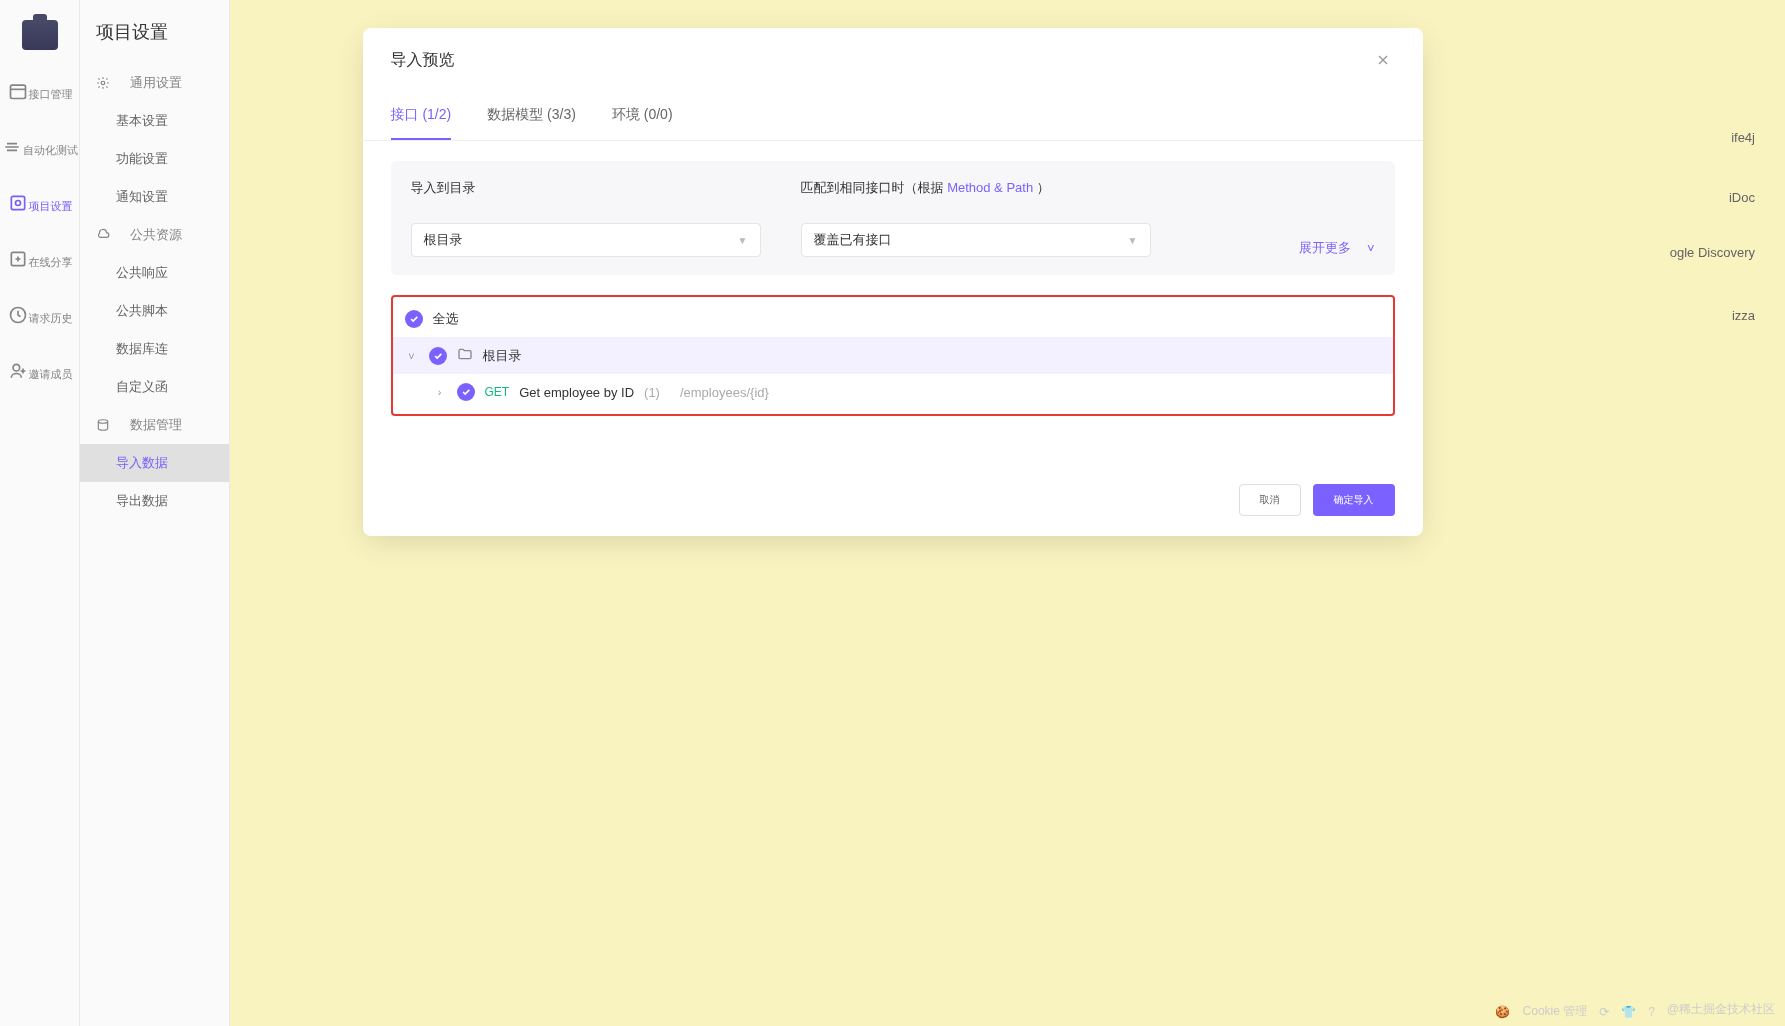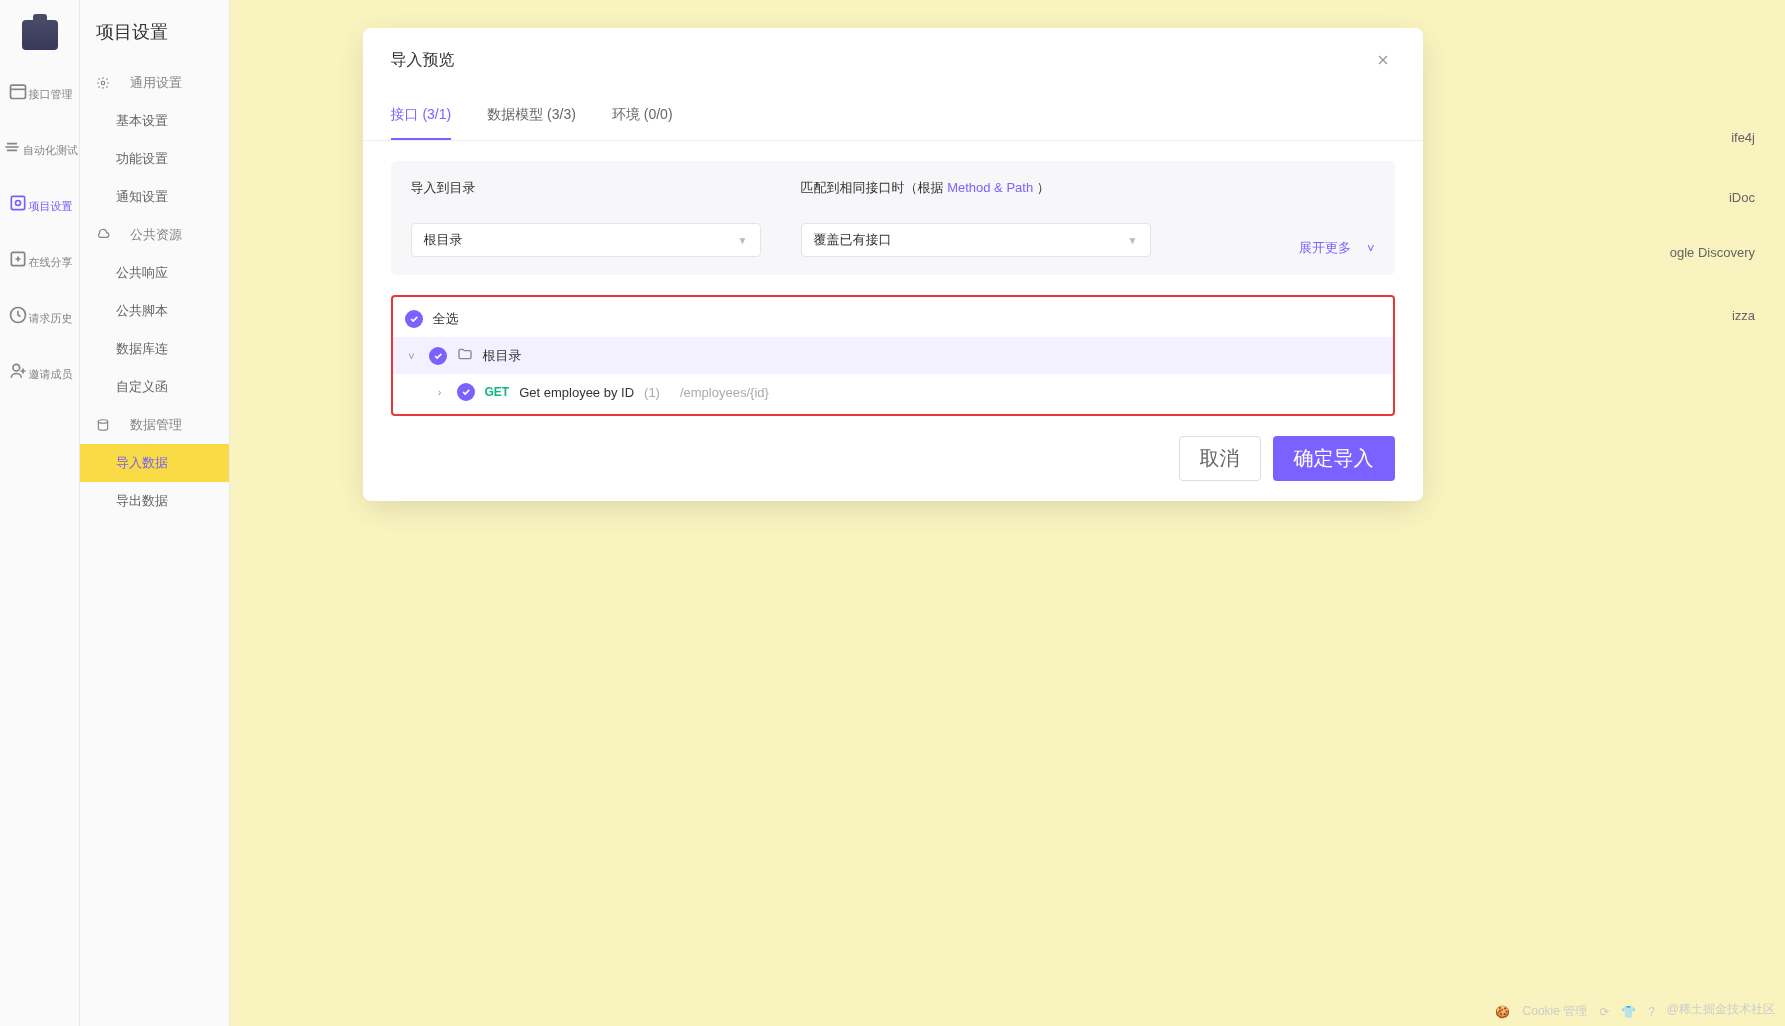--- a/index.html
+++ b/index.html
@@ -12,21 +12,21 @@
     .rail-logo::before { content: ''; position: absolute; top: -6px; left: 50%; transform: translateX(-50%); width: 14px; height: 10px; background: #4a4a6a; border-radius: 3px 3px 0 0; }
     .rail-item { display: flex; flex-direction: row; align-items: center; margin-bottom: 28px; color: #888; font-size: 11px; cursor: pointer; }
     .rail-icon { width: 22px; height: 22px; margin-bottom: 6px; display: flex; align-items: center; justify-content: center; }
     .rail-item.active { color: #7b61ff; }
     
     
     .sidebar { width: 150px; background: #fff; padding-top: 20px; border-right: 1px solid #eee; }
     .sidebar-title { font-size: 18px; font-weight: 500; padding: 0 16px 20px; color: #333; }
     .sidebar-group { padding: 10px 16px; color: #888; font-size: 13px; display: flex; align-items: center; gap: 20px; }
     .sidebar-item { padding: 10px 16px 10px 36px; color: #666; font-size: 13px; cursor: pointer; }
-    .sidebar-item.active { background: #fde047; color: #7b61ff; }
+    .sidebar-item.active { background: #e5e5e5; color: #7b61ff; }
     
     
     .main { flex: 1; background: #fef9c3; padding: 30px; position: relative; }
     .hidden-text { position: absolute; right: 30px; color: #666; font-size: 13px; }
     
     
     .overlay { position: fixed; inset: 0; background: rgba(0,0,0,0.02); display: flex; justify-content: center; align-items: flex-start; padding-top: 28px; }
     .modal { width: 1060px; max-height: 780px; background: #fff; border-radius: 8px; box-shadow: 0 8px 32px rgba(0,0,0,0.12); display: flex; flex-direction: column; }
     .modal-header { display: flex; justify-content: space-between; align-items: center; padding: 20px 28px; }
     .modal-title { font-size: 16px; color: #333; }
@@ -47,29 +47,29 @@
     .expand-more { margin-left: auto; color: #7b61ff; font-size: 13px; cursor: pointer; display: flex; align-items: center; gap: 16px; }
     
     
     .tree-wrap { margin: 0 28px; border: 2px solid #e53935; border-radius: 4px; padding: 4px 0; }
     .tree-row { display: flex; align-items: center; gap: 10px; padding: 9px 12px; font-size: 13px; }
     .tree-row.folder { background: #f3f0ff; }
     .check { width: 18px; height: 18px; border-radius: 50%; background: #7b61ff; display: flex; align-items: center; justify-content: center; flex-shrink: 0; cursor: pointer; }
     .expand-icon { width: 14px; color: #999; cursor: pointer; font-size: 11px; text-align: center; }
     .indent-1 { padding-left: 12px; }
     .indent-2 { padding-left: 40px; }
-    .method-badge { color: #10b981; font-weight: 700; font-size: 12px; }
+    .method-badge { color: #10b981; font-weight: 400; font-size: 12px; }
     .api-name { color: #333; }
     .api-count { color: #aaa; }
     .api-path { color: #aaa; margin-left: 10px; }
     .folder-icon { color: #888; }
     
     
     .modal-footer { margin-top: auto; padding: 20px 28px; display: flex; justify-content: flex-end; gap: 12px; }
-    .btn { padding: 8px 20px; border-radius: 4px; font-size: 20px; cursor: pointer; border: 1px solid transparent; }
+    .btn { padding: 8px 20px; border-radius: 4px; font-size: 10px; cursor: pointer; border: 1px solid transparent; margin-top: 48px; }
     .btn-default { background: #fff; border-color: #ddd; color: #666; }
     .btn-primary { background: #7b61ff; color: #fff; }
     
     .watermark { position: fixed; bottom: 8px; right: 10px; color: #ccc; font-size: 12px; }
     .footer-icons { position: fixed; bottom: 6px; right: 130px; color: #ccc; font-size: 12px; display: flex; gap: 12px; align-items: center; }
     .spacer { flex: 1; }
   </style>
 </head>
 <body>
 
@@ -177,21 +177,21 @@
     <div class="modal-header">
       <div class="modal-title">导入预览</div>
       <div class="close-btn">
         <svg width="16" height="16" viewBox="0 0 24 24" fill="none" stroke="currentColor" stroke-width="2">
             <path d="M18 6L6 18M6 6l12 12"></path>
           </svg>
       </div>
     </div>
 
     <div class="tabs">
-      <div class="tab active">接口 (3/1)</div>
+      <div class="tab active">接口 (1/2)</div>
       <div class="tab">数据模型 (3/3)</div>
       <div class="tab">环境 (0/0)</div>
     </div>
 
     <div class="config">
       <div class="config-col">
         <div class="config-label">导入到目录</div>
         <div class="select">
           <span>根目录</span>
           <span class="select-arrow">▼</span>

